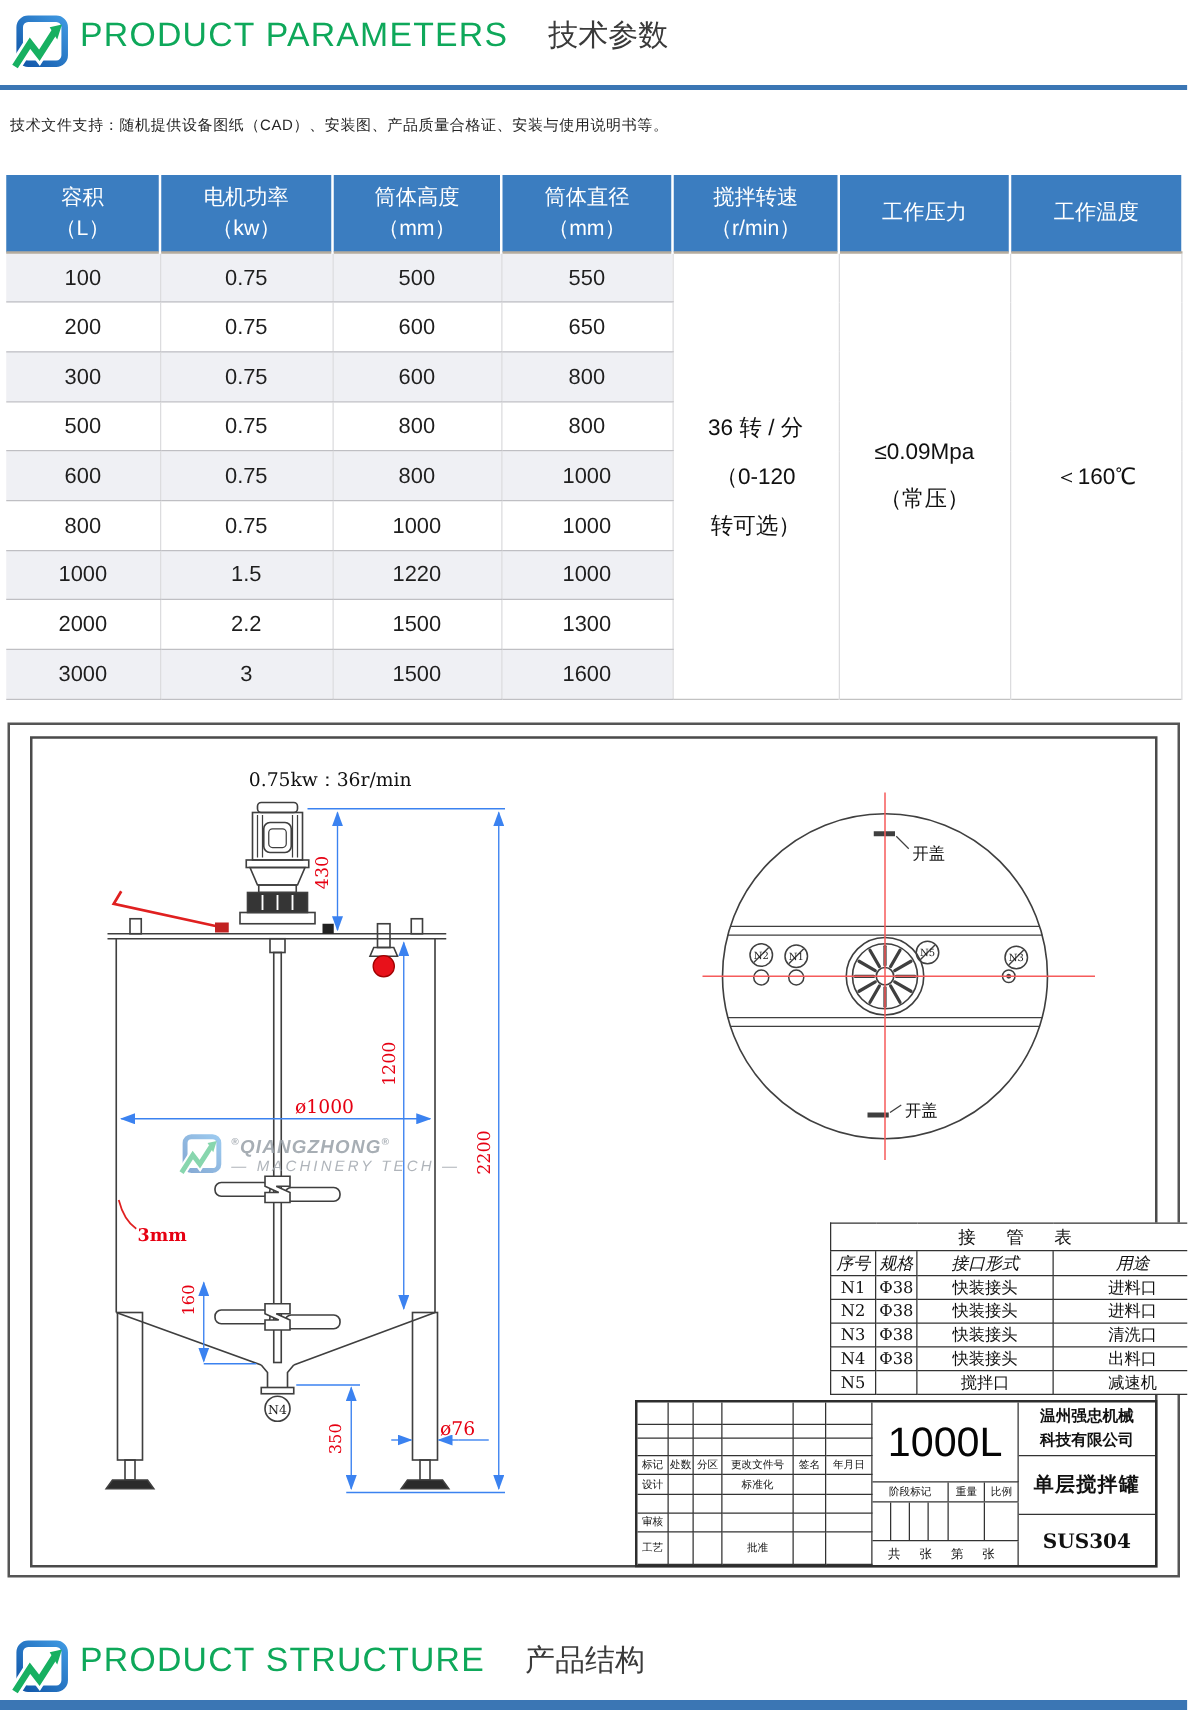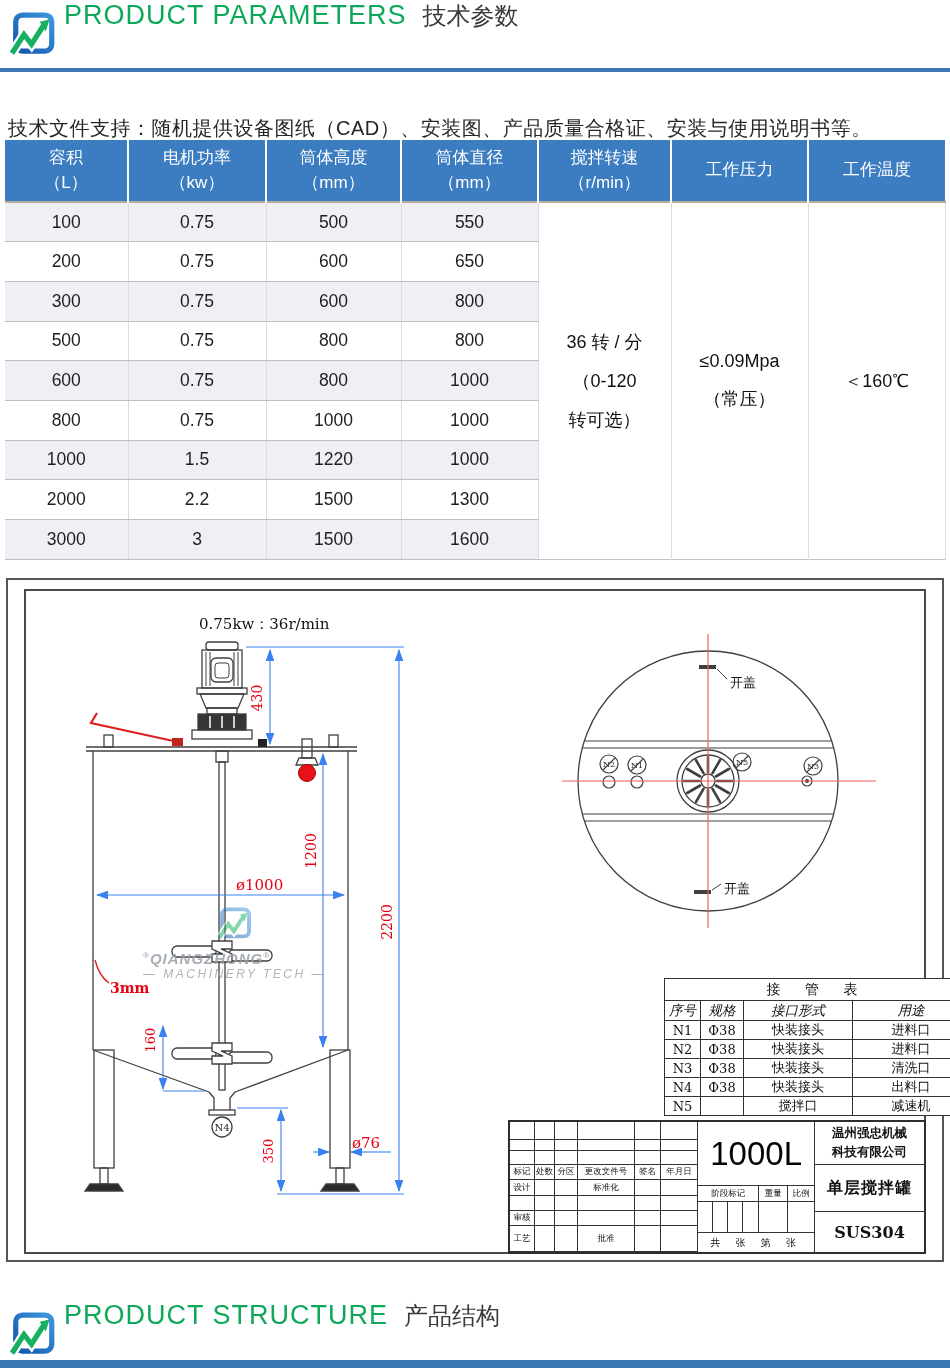--- a/index.html
+++ b/index.html
@@ -3,48 +3,48 @@
 <meta charset="utf-8">
 <style>
   * { margin:0; padding:0; box-sizing:border-box; }
   html,body { background:#fff; }
   body { font-family:"Liberation Sans", sans-serif; color:#222; }
   .page { position:relative; width:950px; height:1368px; margin:0 auto; background:#fff; overflow:hidden; }
 
   
   .sec-head { position:absolute; left:0; width:950px; height:74px; }
   .sec-head .logo { position:absolute; left:9px; top:7px; width:48px; height:55px; }
-  .sec-head .titles { position:absolute; left:64px; top:0; height:56px; display:flex; gap:16px; }
+  .sec-head .titles { position:absolute; left:64px; top:0; height:56px; display:flex; align-items:center; gap:32px; }
   .t-en { font-size:27px; letter-spacing:1px; color:#0ea85a; font-weight:400; }
   .t-zh { font-size:24px; color:#3a3a3a; }
   .blue-rule { position:absolute; left:0; width:950px; background:#3b76b4; }
 
   
-  .intro { position:absolute; left:8px; top:115px; width:936px; font-size:20px; color:#262626; letter-spacing:0.5px; }
+  .intro { position:absolute; left:8px; top:92px; width:936px; font-size:12px; color:#262626; letter-spacing:0.5px; }
 
   
   table.spec { position:absolute; left:5px; top:140px; width:940px; border-collapse:collapse; table-layout:fixed; }
   table.spec th { background:#3b7dc0; color:#fff; font-weight:400; font-size:17px; height:62px;
                   border-right:2px solid #fff; vertical-align:middle; text-align:center; line-height:1.45; }
   table.spec th:last-child { border-right:none; }
   .th2:empty { display:none; }
   table.spec tbody { border-top:2px solid #b5ac9e; border-bottom:1px solid #c2c2c2; }
   table.spec td { height:39.7px; text-align:center; vertical-align:middle; font-size:17.5px; color:#1e1e1e;
                   border-right:1px solid #dcdcde; border-bottom:1px solid #bfbfc3; }
   table.spec tbody tr:nth-child(odd) td { background:#eff0f4; }
   table.spec td.merged { background:#fff !important; border-bottom:none; vertical-align:middle; }
   td.merged .m-wrap { display:flex; flex-direction:column; align-items:center; justify-content:center; gap:15px; font-size:18px; color:#111; }
 
   
   .sheet { position:absolute; left:0; top:570px; width:950px; height:715px; }
   .frame-outer { position:absolute; left:6px; top:8px; width:938px; height:684px; border:2px solid #555; }
   .frame-inner { position:absolute; left:24px; top:19px; width:902px; height:665px; border:2px solid #4a4a4a; }
   .sheet svg.draw { position:absolute; left:0; top:0; }
 
-  .wm { position:absolute; left:143px; top:334px; display:flex; align-items:center; gap:6px; opacity:.85;flex-direction:column; }
+  .wm { position:absolute; left:143px; top:334px; display:flex; align-items:center; gap:6px; opacity:.85; }
   .wm .wmlogo { width:36px; height:40px; opacity:.6; }
   .wm-brand { font-size:15px; font-weight:bold; font-style:italic; color:#98a0a8; letter-spacing:1px; }
   .wm-sub { font-size:12px; font-weight:normal; font-style:italic; color:#a2a8af; letter-spacing:2.5px; }
   .wm sup { font-size:8px; color:#98a0a8; }
 
   
   table.pipe { position:absolute; left:620px; top:408px; width:306px; border-collapse:collapse;
                font-family:"DejaVu Serif", serif; color:#111; background:#fff;margin-left:44px; }
   table.pipe td { border:1px solid #333; text-align:center; vertical-align:middle; height:19px; font-size:13px; }
   table.pipe .pt-title { height:22px; font-size:14px; letter-spacing:10px; }
@@ -386,21 +386,21 @@
       </div>
     </div>
 
     <table class="pipe">
       <tbody>
           <tr>
             <td colspan="4" class="pt-title">接 管 表</td>
           </tr>
       <tr>
         <td class="pt-h" style="width:36px">序号</td>
-        <td class="pt-h" style="width:43px">规格</td>
+        <td class="pt-h" style="width:33px">规格</td>
         <td class="pt-h" style="width:109px">接口形式</td>
         <td class="pt-h">用途</td>
       </tr>
       <tr>
             <td>N1</td>
             <td>Ф38</td>
             <td>快装接头</td>
             <td>进料口</td>
           </tr>
       <tr>

